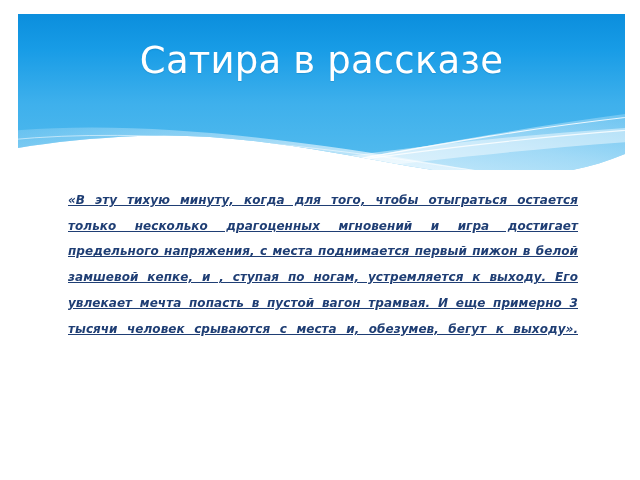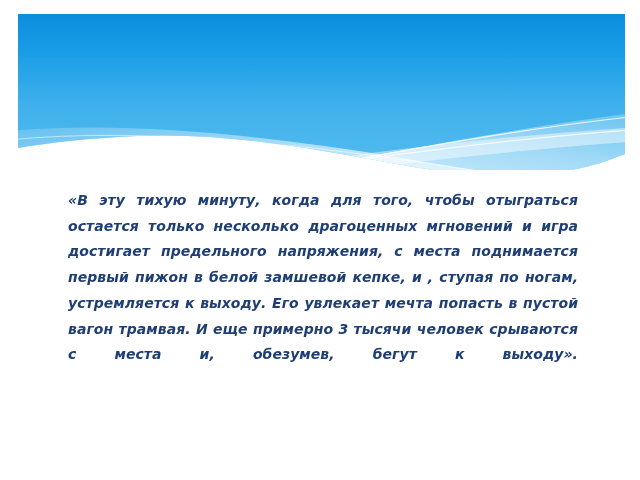--- a/index.html
+++ b/index.html
@@ -60,26 +60,27 @@
   
   #body-quote {
     position: absolute;
     left: 68px;
     top: 188px;
     width: 510px;
     color: #1f3e74;
     font-family: "DejaVu Sans", sans-serif;
     font-style: italic;
     font-weight: 600;
-    font-size: 14px;
+    font-size: 12px;
     line-height: 25.7px;
     text-align: justify;
     text-justify: inter-word;
     letter-spacing: 0.05px;
     word-spacing: 0.2px;
+    text-decoration: underline;
   }
   
   #body-quote::after {
     content: "";
     display: inline-block;
     width: 100%;
   }
 </style>
 </head>
 <body>
@@ -128,16 +129,17 @@
         <path d="M140,168 C280,150 430,124 640,112 L640,126
                  C430,140 280,164 150,178 Z" fill="#ffffff" opacity="0.45"></path>
 
         <path d="M640,100 C500,114 380,138 235,164" fill="none" stroke="#ffffff" stroke-width="1.1" opacity="0.85"></path>
         <path d="M150,172 C300,152 460,126 640,114" fill="none" stroke="#ffffff" stroke-width="1.1" opacity="0.8"></path>
         <path d="M-10,126 C130,112 300,132 440,154 C520,166 570,170 640,169" fill="none" stroke="#ffffff" stroke-width="0.9" opacity="0.6"></path>
       </g>
     </svg>
   </div>
 
+  <div id="slide-title">Сатира в рассказе</div>
 
   <div id="body-quote">«В эту тихую минуту, когда для того, чтобы отыграться остается только несколько драгоценных мгновений и игра достигает предельного напряжения, с места поднимается первый пижон в белой замшевой кепке, и , ступая по ногам, устремляется к выходу. Его увлекает мечта попасть в пустой вагон трамвая. И еще примерно 3 тысячи человек срываются с места и, обезумев, бегут к выходу».</div>
 
 </div>
 
 </body></html>

